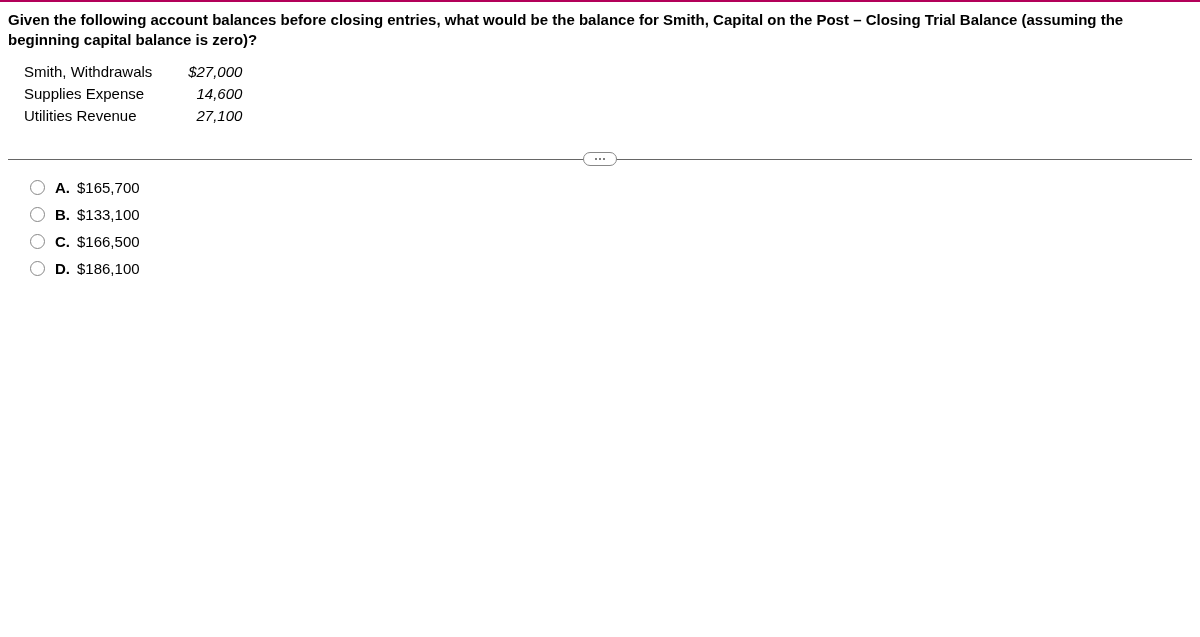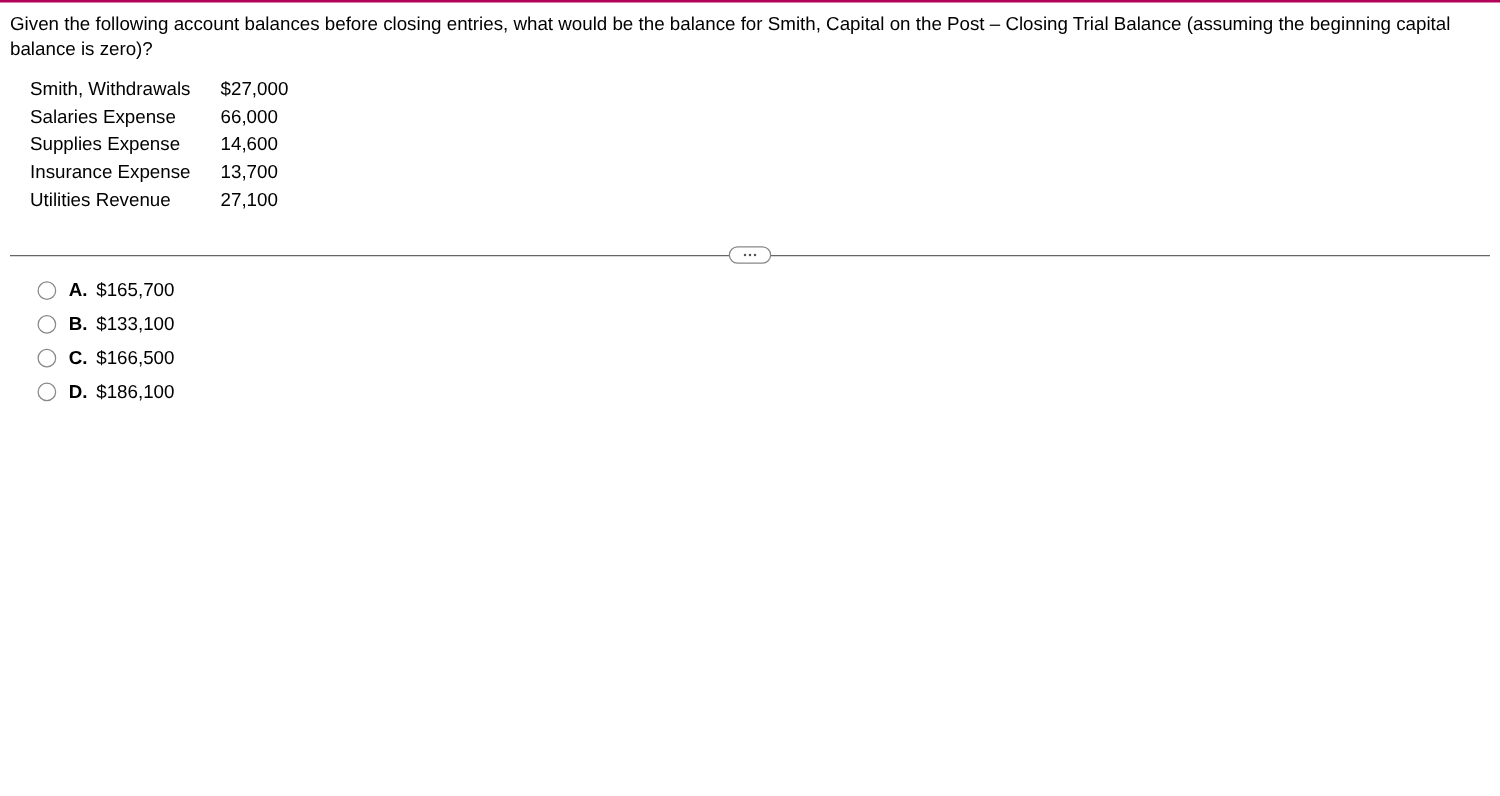--- a/index.html
+++ b/index.html
@@ -17,37 +17,39 @@
     height: 2px;
     background: #b30059;
     width: 100%;
   }
   .question-block {
     padding: 8px 8px 12px 8px;
   }
   .question-text {
     margin-bottom: 10px;
     line-height: 1.35;
+    font-weight: bold;
   }
   .data-table {
     border-collapse: collapse;
     margin-left: 16px;
   }
   .data-table td {
     padding: 1px 0;
     line-height: 1.35;
   }
   .data-table td.label {
     padding-right: 24px;
     white-space: nowrap;
   }
   .data-table td.value {
-    text-align: left;
+    text-align: right;
     min-width: 66px;
     white-space: nowrap;
+    font-style: italic;
   }
   .divider-wrap {
     position: relative;
     height: 20px;
     margin: 22px 0 8px 0;
   }
   .divider-line {
     border-top: 1px solid #666;
     width: 100%;
     position: absolute;
@@ -111,30 +113,22 @@
 <div class="question-block">
   <div class="question-text">Given the following account balances before closing entries, what would be the balance for Smith, Capital on the Post – Closing Trial Balance (assuming the beginning capital balance is zero)?</div>
 
   <table class="data-table">
     <tbody>
         <tr>
       <td class="label">Smith, Withdrawals</td>
       <td class="value">$27,000</td>
     </tr>
     <tr>
-      <td class="label">Salaries Expense</td>
-      <td class="value">66,000</td>
-    </tr>
-    <tr>
       <td class="label">Supplies Expense</td>
       <td class="value">14,600</td>
-    </tr>
-    <tr>
-      <td class="label">Insurance Expense</td>
-      <td class="value">13,700</td>
     </tr>
     <tr>
       <td class="label">Utilities Revenue</td>
       <td class="value">27,100</td>
     </tr>
   </tbody>
     </table>
 
   <div class="divider-wrap">
     <div class="divider-line"></div>

